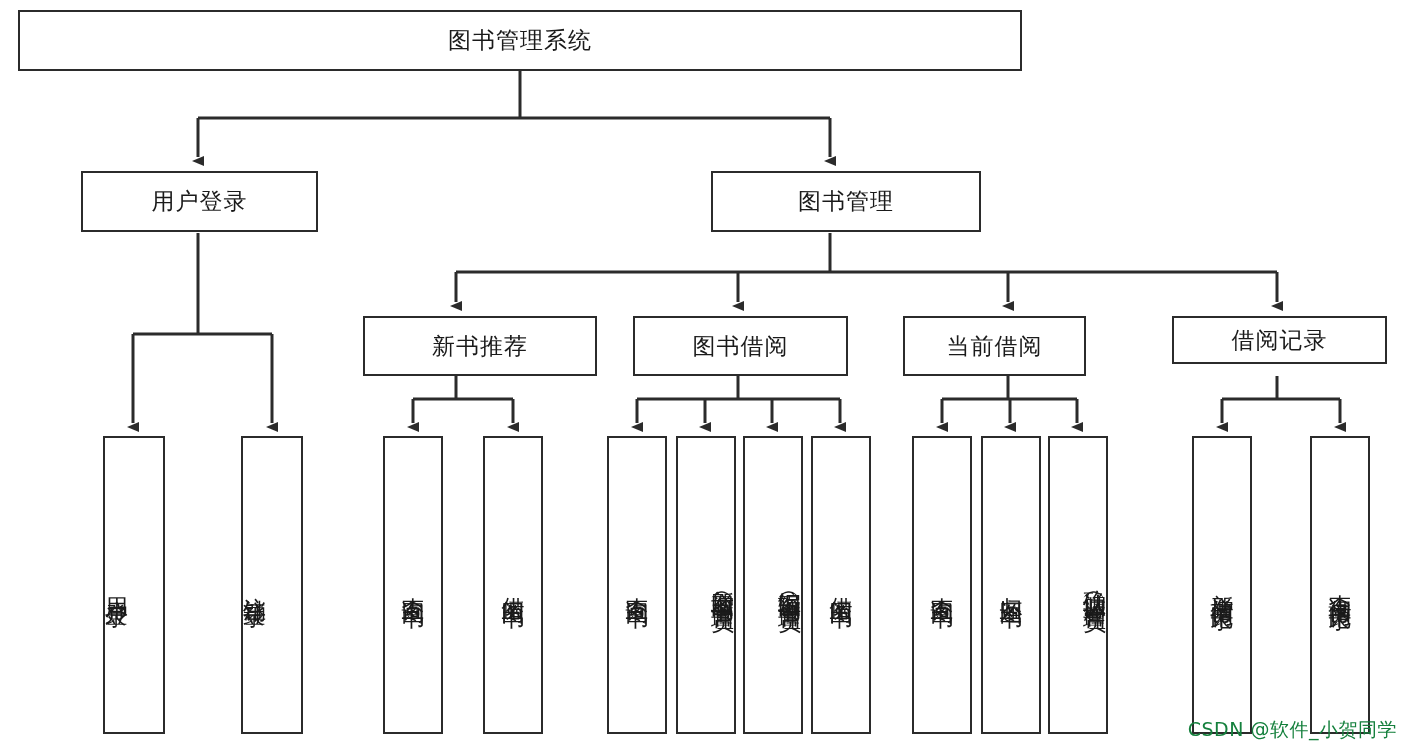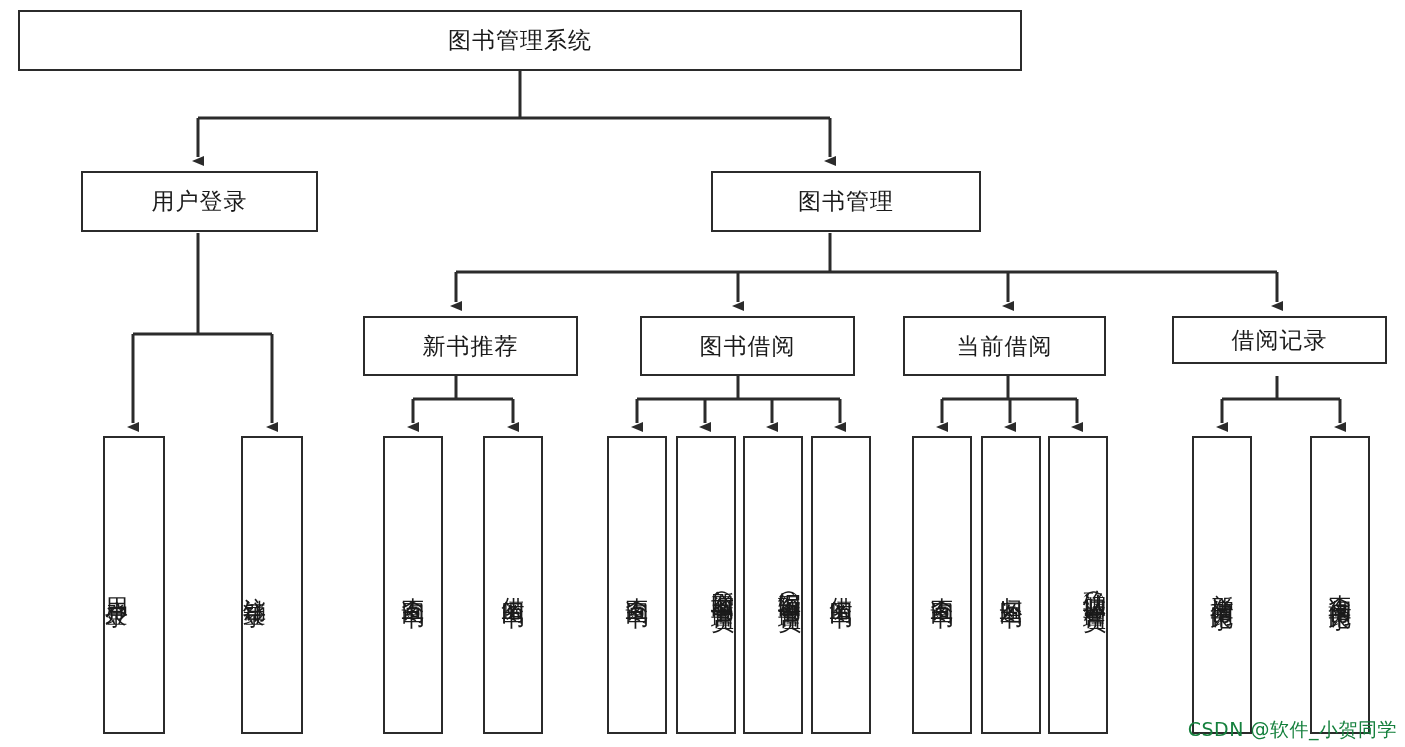--- a/index.html
+++ b/index.html
@@ -132,27 +132,27 @@
     <span class="node-label">图书管理系统</span>
   </div>
 
   <div class="node horizontal" style="left:81px; top:171px; width:237px; height:61px;">
     <span class="node-label">用户登录</span>
   </div>
   <div class="node horizontal" style="left:711px; top:171px; width:270px; height:61px;">
     <span class="node-label">图书管理</span>
   </div>
 
-  <div class="node horizontal" style="left:363px; top:316px; width:215px; height:60px;">
+  <div class="node horizontal" style="left:363px; top:316px; width:234px; height:60px;">
     <span class="node-label">新书推荐</span>
   </div>
-  <div class="node horizontal" style="left:633px; top:316px; width:215px; height:60px;margin-left:7px;">
+  <div class="node horizontal" style="left:633px; top:316px; width:215px; height:60px;">
     <span class="node-label">图书借阅</span>
   </div>
-  <div class="node horizontal" style="left:903px; top:316px; width:203px; height:60px;">
+  <div class="node horizontal" style="left:903px; top:316px; width:183px; height:60px;">
     <span class="node-label">当前借阅</span>
   </div>
   <div class="node horizontal" style="left:1172px; top:316px; width:215px; height:48px;">
     <span class="node-label">借阅记录</span>
   </div>
 
   <div class="node vertical align-end" style="left:103px; top:436px; width:62px; height:298px;">
     <span class="node-label">用户登录</span>
   </div>
   <div class="node vertical align-end" style="left:241px; top:436px; width:62px; height:298px;">

